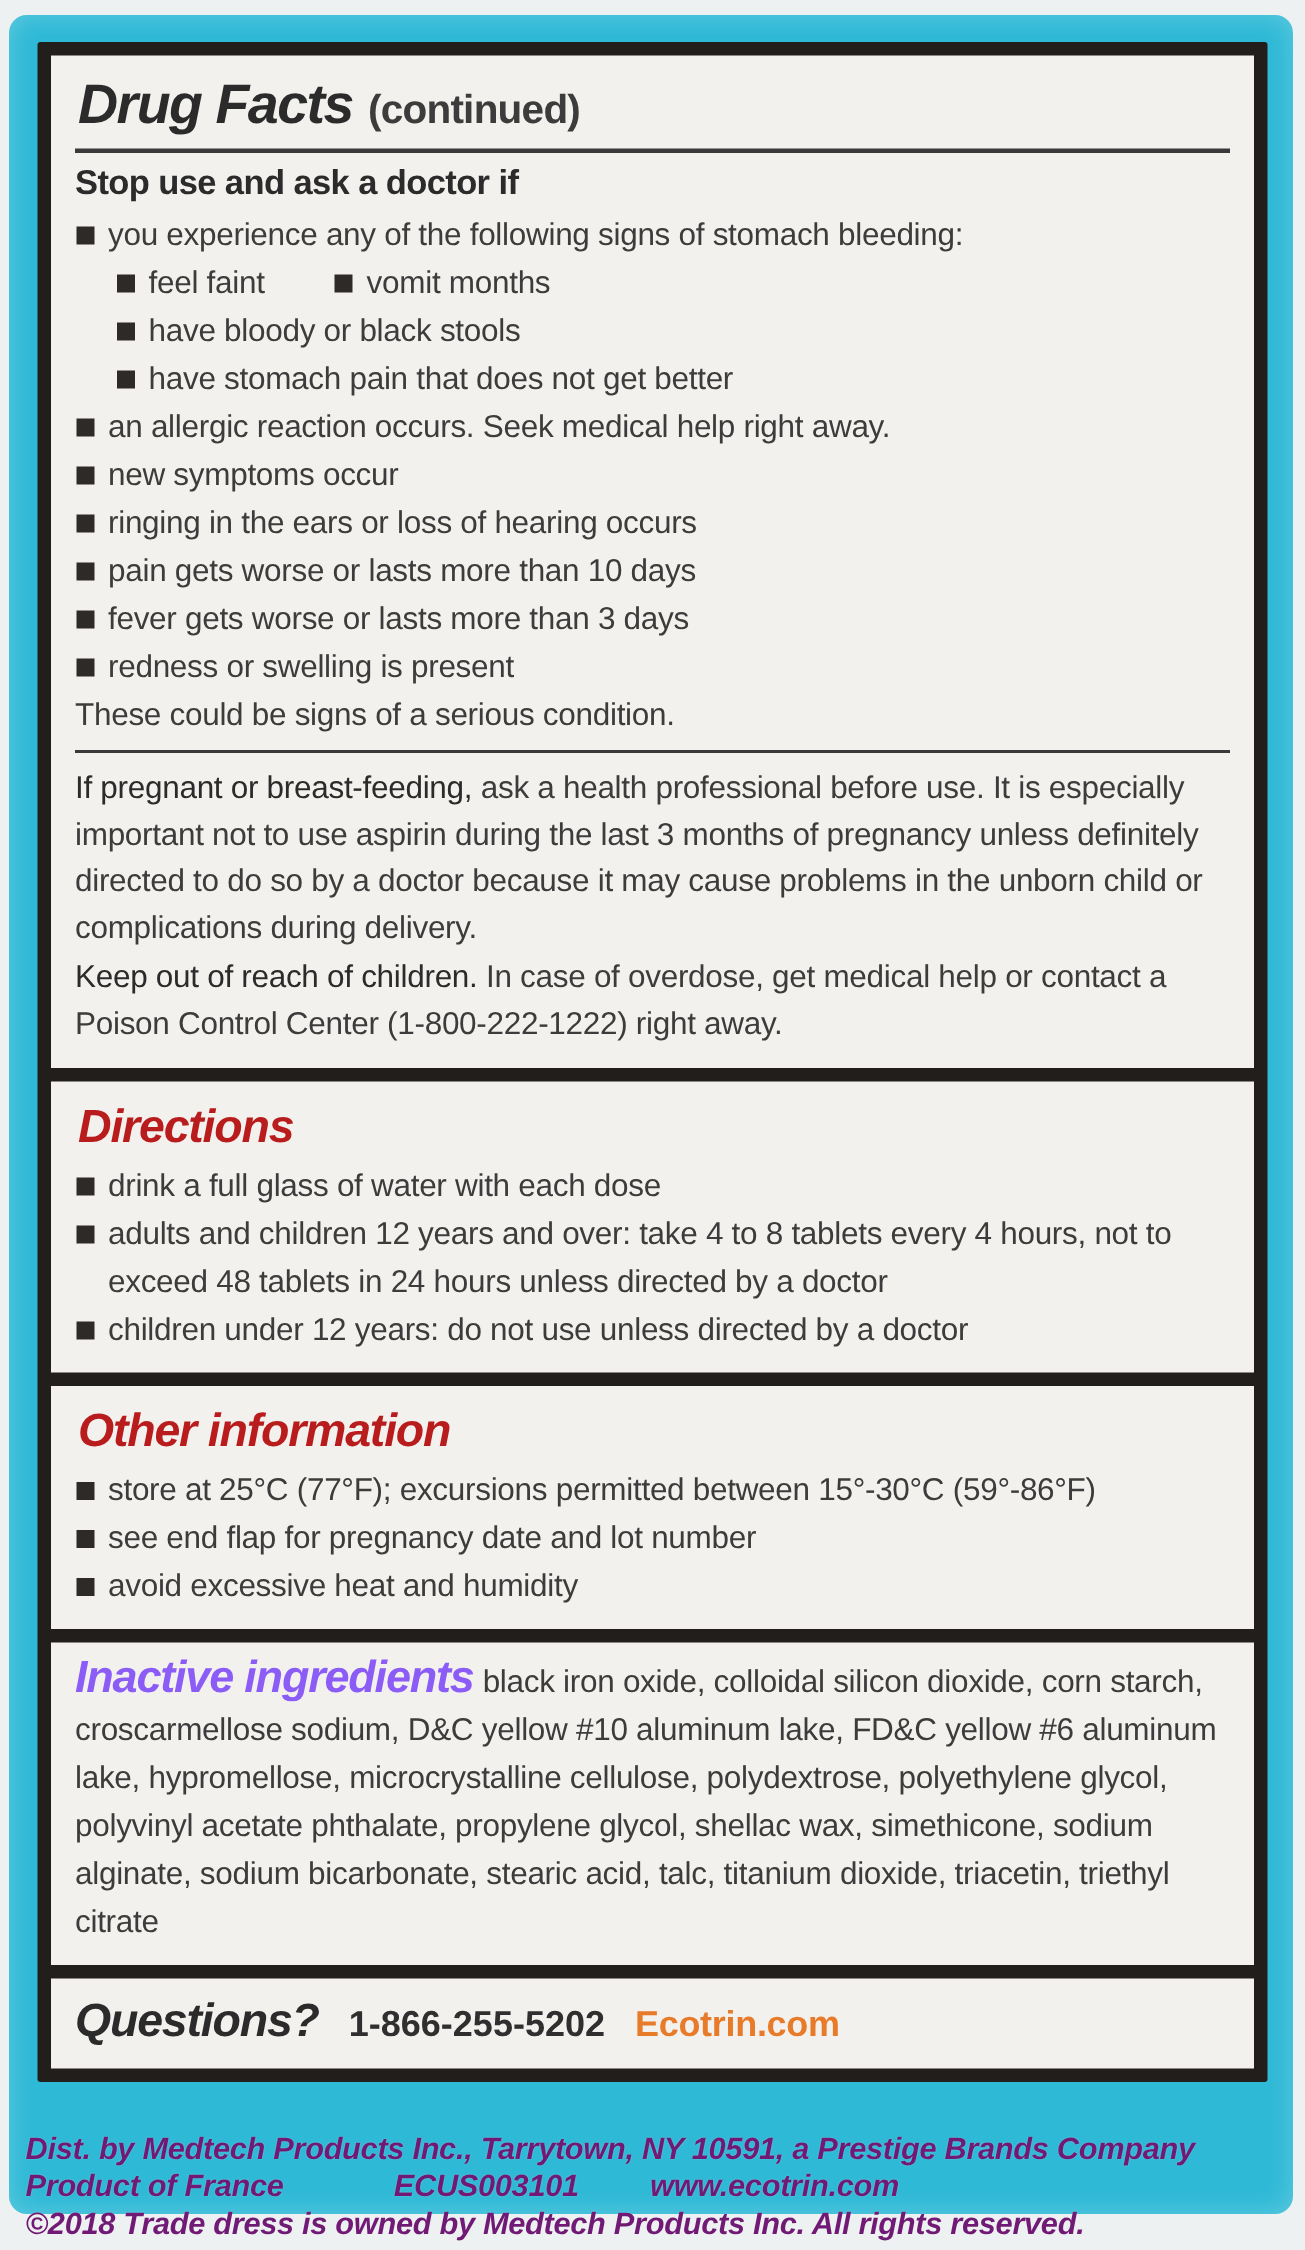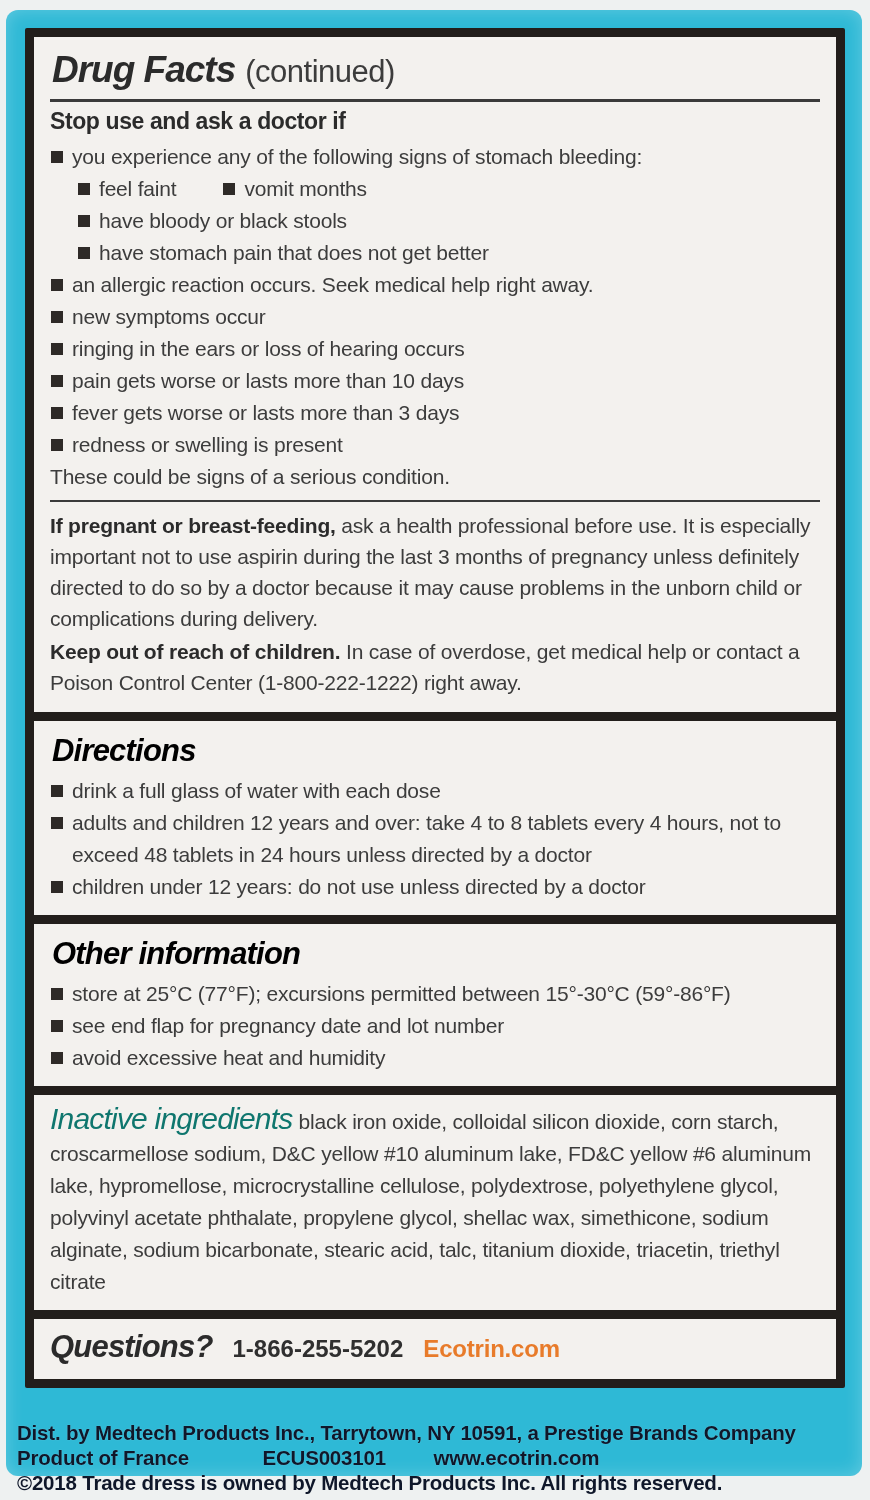--- a/index.html
+++ b/index.html
@@ -26,25 +26,25 @@
     display:flex;flex-direction:column;gap:9px;
     border-radius:2px;
   }
   .panel{
     background:#f3f1ee;
     padding:6px 16px 12px 16px;
   }
   
   .df-title-row{display:flex;align-items:baseline;gap:10px;padding:6px 0 4px 2px;}
   .df-title{font-size:37px;font-weight:700;font-style:italic;color:#2b2b2b;letter-spacing:-1px;}
-  .df-continued{font-size:31px;font-weight:400;color:#3c3c3c;letter-spacing:-0.5px;}
+  .df-continued{font-size:27px;font-weight:700;color:#3c3c3c;letter-spacing:-0.5px;}
   .rule{border:none;border-top:3px solid #3a3a3a;margin:4px 0 6px 0;}
   .rule-thin{border:none;border-top:2px solid #3a3a3a;margin:8px 0 8px 0;}
   .sec-heading{font-size:23px;font-weight:700;color:#2b2b2b;margin:4px 0 6px 0;letter-spacing:-0.4px;}
-  .italic-heading{font-size:31px;font-weight:700;font-style:italic;color:#000000;margin:6px 0 6px 2px;letter-spacing:-0.8px;}
+  .italic-heading{font-size:31px;font-weight:700;font-style:italic;color:#b91c1c;margin:6px 0 6px 2px;letter-spacing:-0.8px;}
   .body-text{font-size:21px;line-height:31px;}
   ul.bullets{list-style:none;margin:0;padding:0;}
   ul.bullets li{
     position:relative;
     padding-left:22px;
     font-size:21px;line-height:32px;
   }
   ul.bullets li::before{
     content:"";position:absolute;left:1px;top:10px;
     width:12px;height:12px;background:#2e2a27;
@@ -53,37 +53,38 @@
   .sub-row{margin-left:27px;display:flex;gap:46px;}
   .inline-bullet{
     position:relative;padding-left:22px;
     font-size:21px;line-height:32px;
   }
   .inline-bullet::before{
     content:"";position:absolute;left:1px;top:10px;
     width:12px;height:12px;background:#2e2a27;
   }
   .para{font-size:21px;line-height:31px;margin:0 0 2px 0;}
-  .para .lead{font-weight:700;color:#2b2b2b;text-align:right;}
+  .para .lead{font-weight:400;color:#2b2b2b;text-align:right;}
   .inactive-para{font-size:21px;line-height:32px;margin:2px 0 0 0;}
-  .inactive-lead{font-size:30px;font-weight:400;font-style:italic;color:#0f766e;letter-spacing:-0.8px;padding-right:6px;}
+  .inactive-lead{font-size:30px;font-weight:700;font-style:italic;color:#8b5cf6;letter-spacing:-0.8px;padding-right:6px;}
   
   .questions-panel{display:flex;align-items:baseline;gap:20px;padding:10px 16px 14px 16px;}
   .questions-heading{font-size:31px;font-weight:700;font-style:italic;color:#2b2b2b;letter-spacing:-0.8px;}
   .phone{font-size:24px;font-weight:700;color:#2f2f2f;letter-spacing:0px;}
   .website{font-size:24px;font-weight:700;color:#e87b2a;}
   
   .box-footer{
     padding:32px 10px 0 11px;
-    color:#0f172a;
+    color:#701a75;
     font-weight:700;
     font-size:20.5px;
     line-height:25px;
     letter-spacing:-0.2px;
     text-shadow:0 0 1px rgba(255,255,255,0.4);
+    font-style:italic;
   }
   .footer-line2 span{display:inline-block;}
   .footer-line2 .seg-mid{margin-left:68px;}
   .footer-line2 .seg-right{margin-left:42px;}
 </style>
 </head>
 <body>
 
 <div class="product-box">
   <div class="label-frame">

